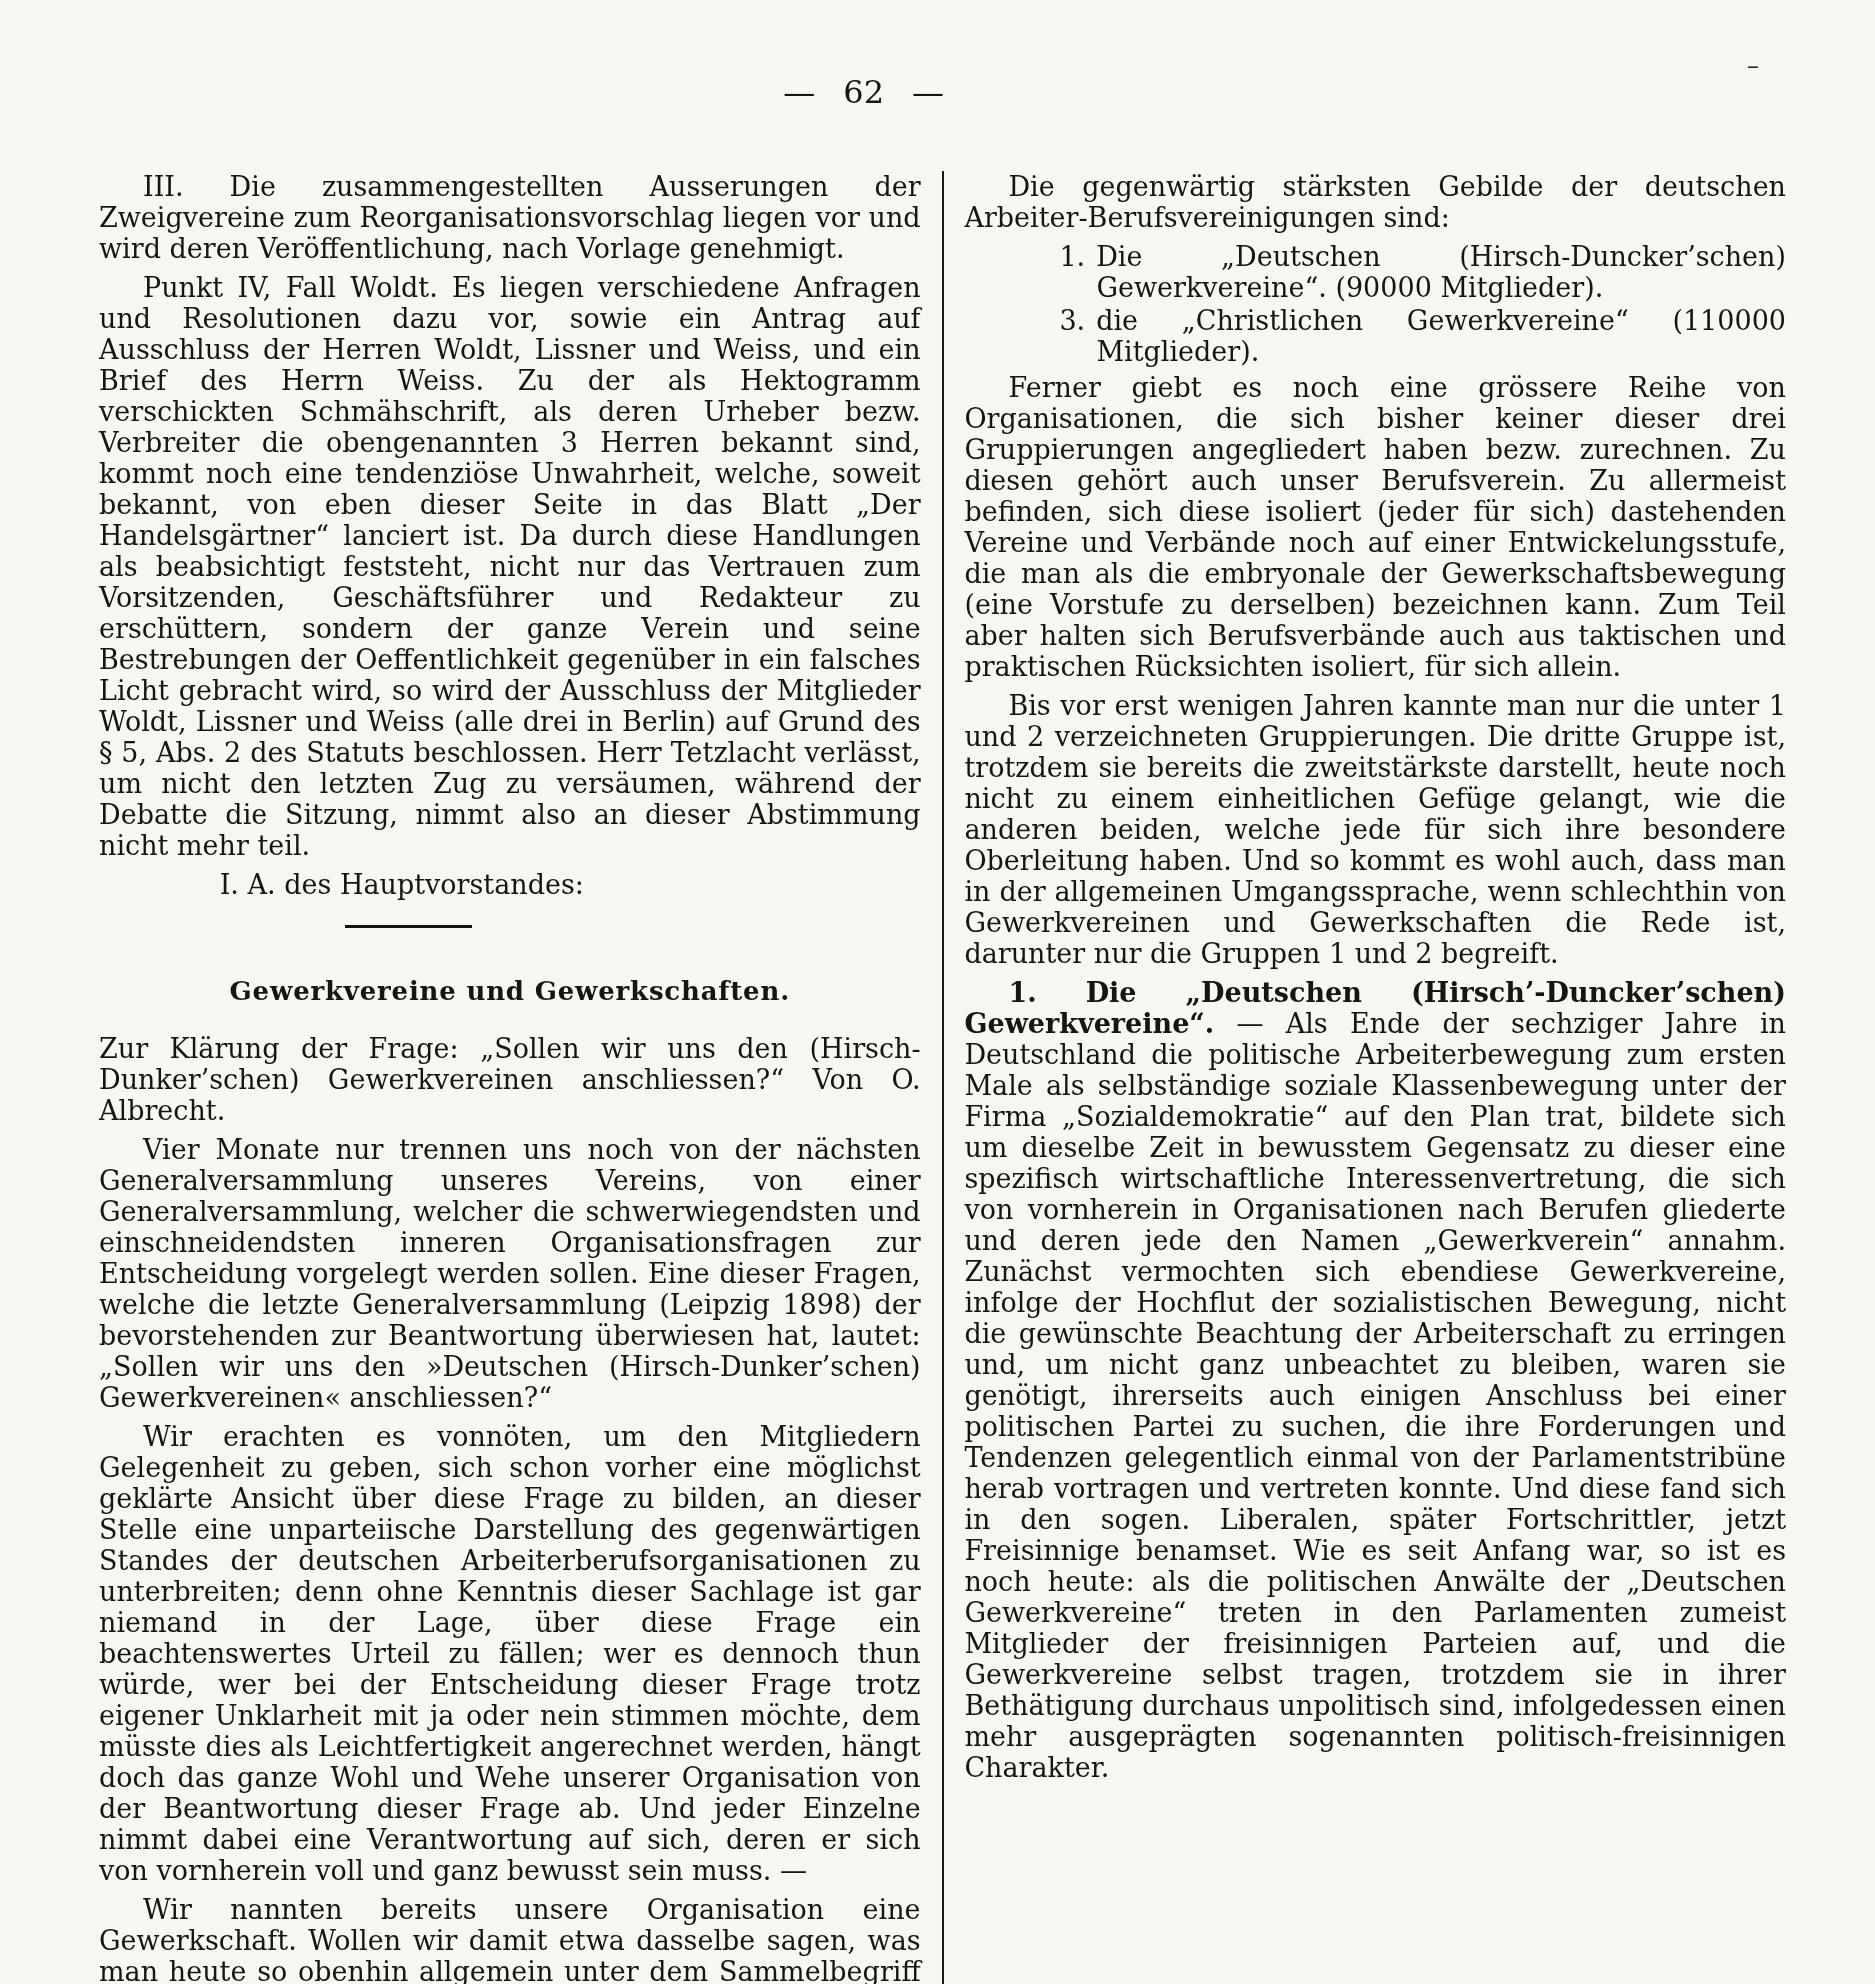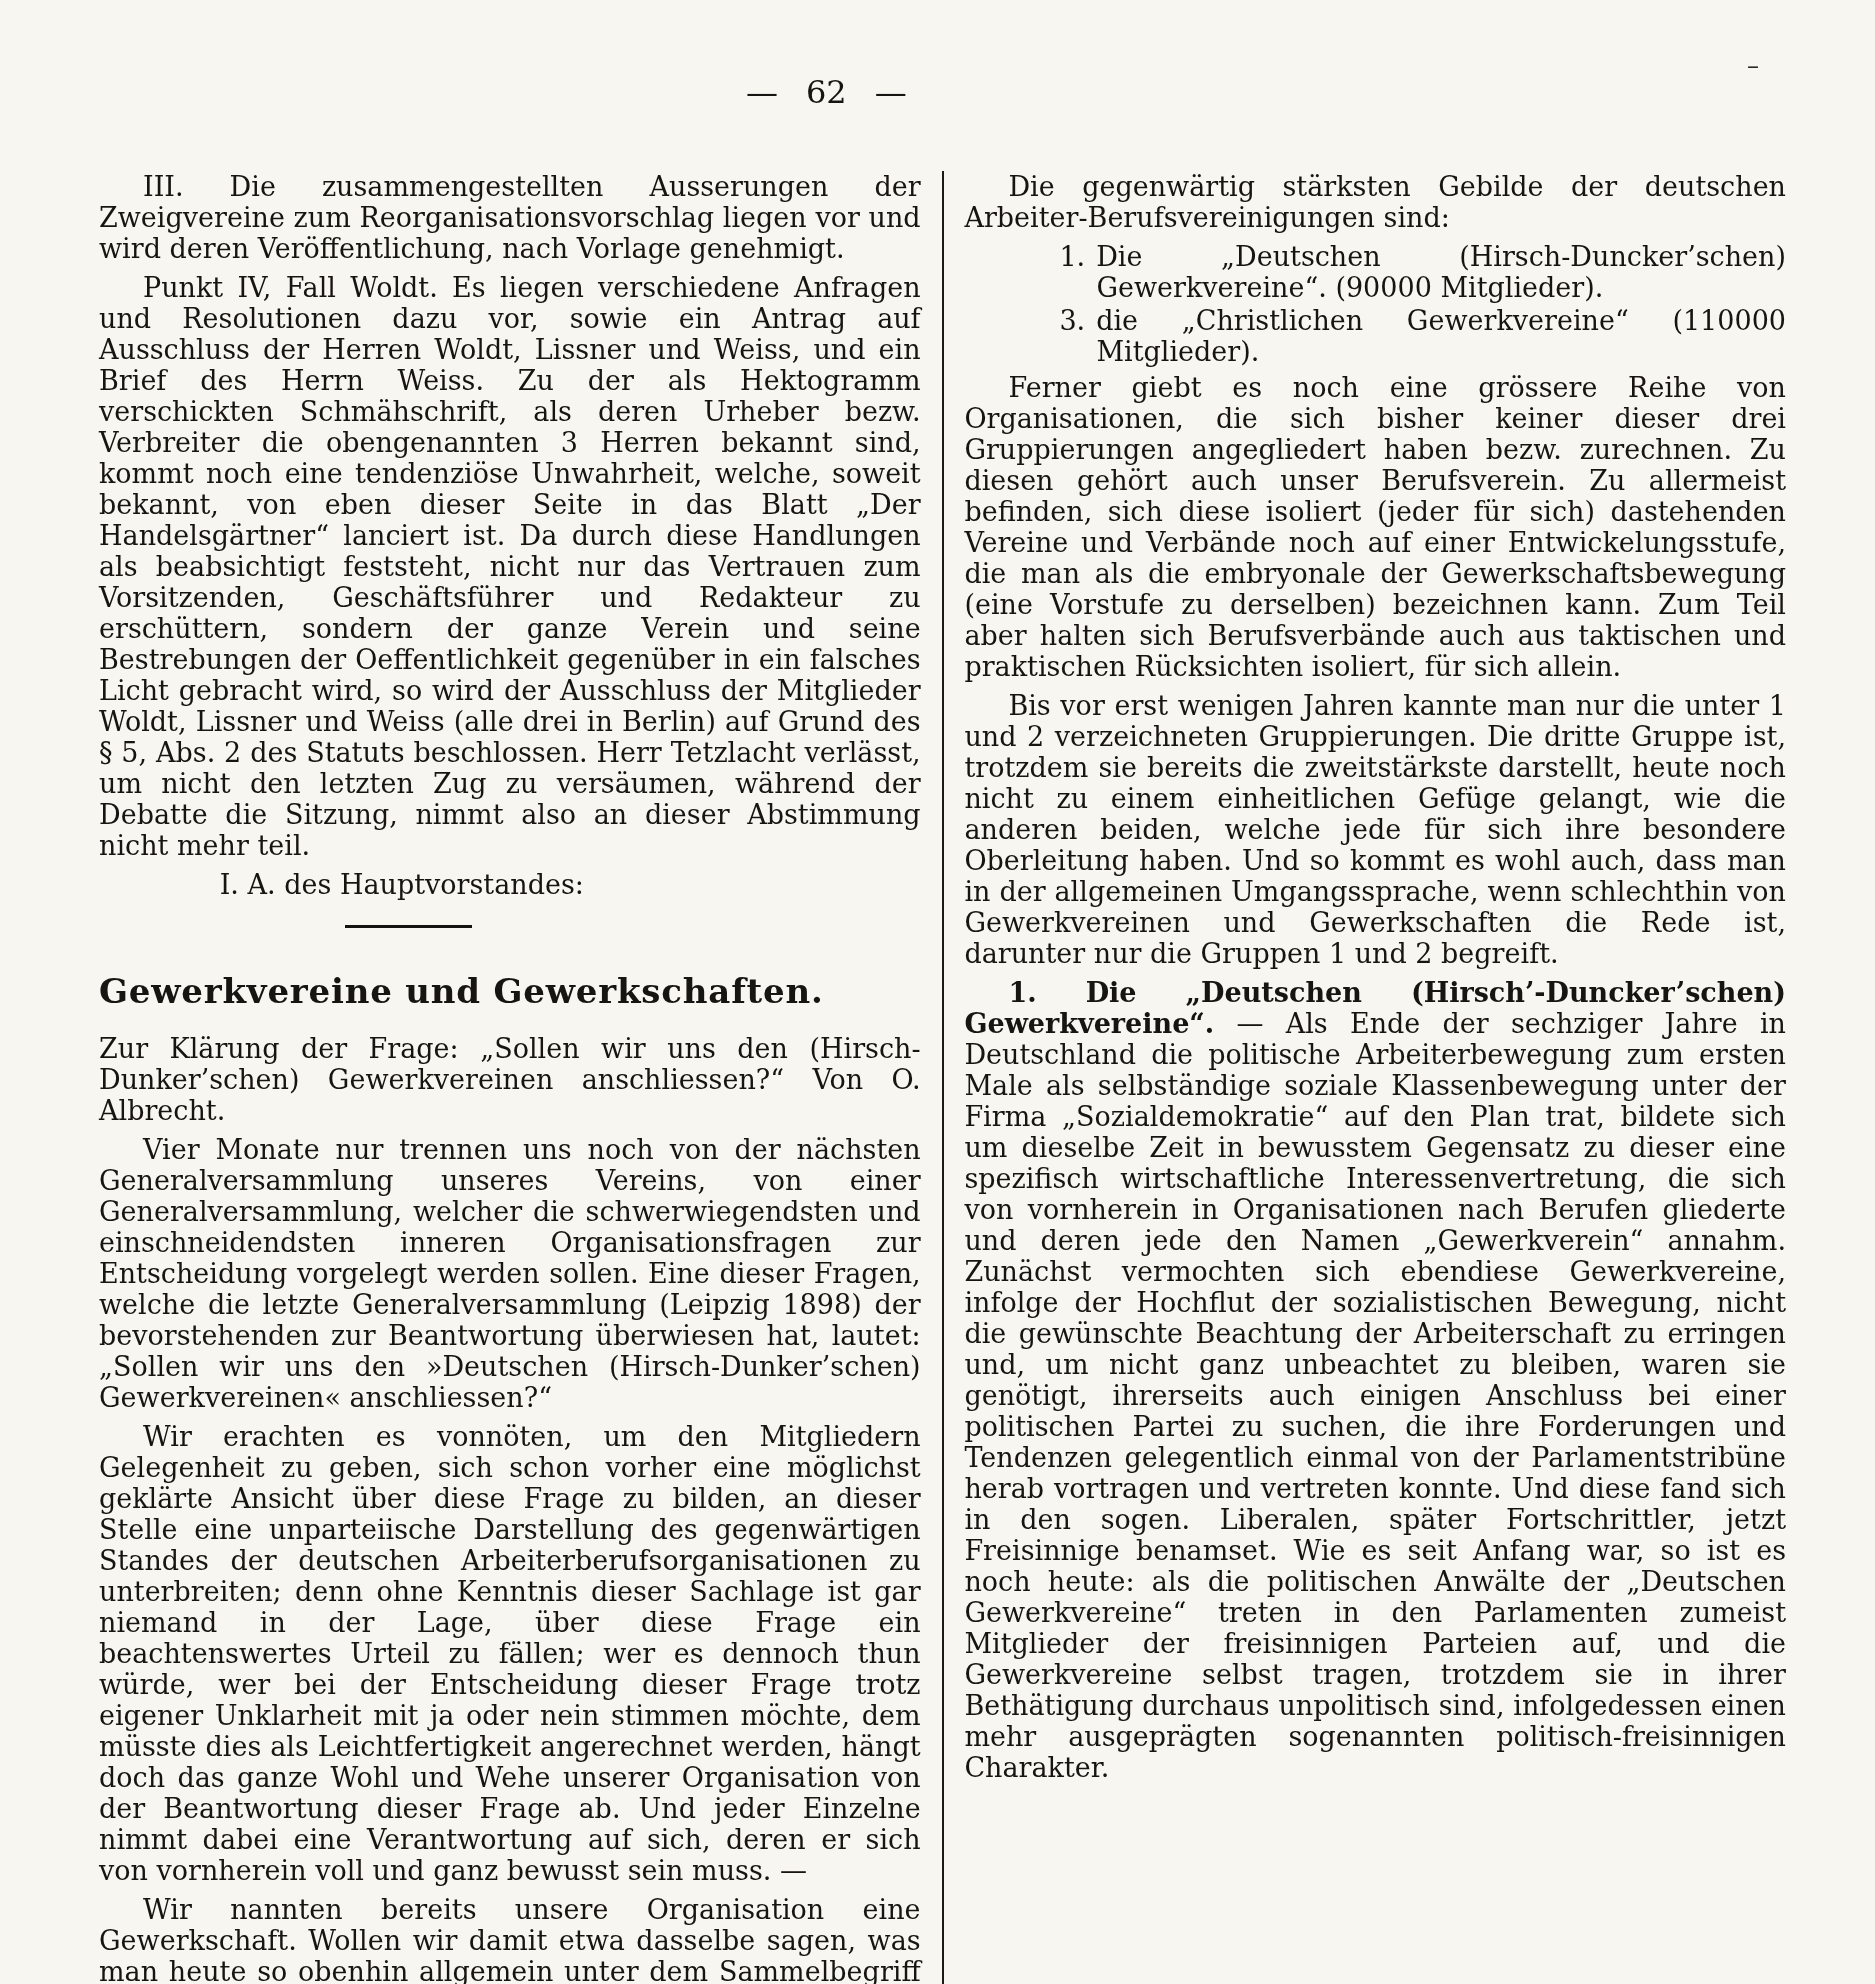--- a/index.html
+++ b/index.html
@@ -13,21 +13,21 @@
     height: 2673px;
     background: #f8f6f1;
     color: #171512;
     overflow: hidden;
   }
   .page-header {
     position: absolute;
     top: 73px;
     left: 746px;
     width: 198px;
-    text-align: left;
+    text-align: right;
     font-size: 32px;
     white-space: nowrap;
   }
   .page-header .num { margin: 0 28px; }
   .stray-mark {
     position: absolute;
     top: 52px;
     left: 1747px;
     font-size: 24px;
     color: #2a2824;
@@ -56,22 +56,23 @@
   .col p.no-indent { text-indent: 0; }
   .lead { font-weight: bold; }
   .signature { margin: 5.6px 0 12px 0; }
   .signature .sig-line1 { text-align: center; padding-right: 216px; }
   .signature .sig-line2 { text-align: right; padding-right: 135px; margin-top: 2.4px; }
   .rule {
     width: 127px; height: 2.8px; background: #15130f;
     margin: 25.4px 0 48px 246px;
   }
   .article-title {
+    text-align: center;
     font-weight: bold;
-    font-size: 34px;
+    font-size: 26px;
     margin: 0 0 26px 0;
     letter-spacing: 0.8px;
   }
   .byline { margin-bottom: 8.7px; }
   .org-list { margin: 2.4px 0 5.6px 0; }
   .org-list .li {
     padding-left: 132px;
     text-indent: -37px;
     margin-bottom: 1.6px;
     text-align: justify;

